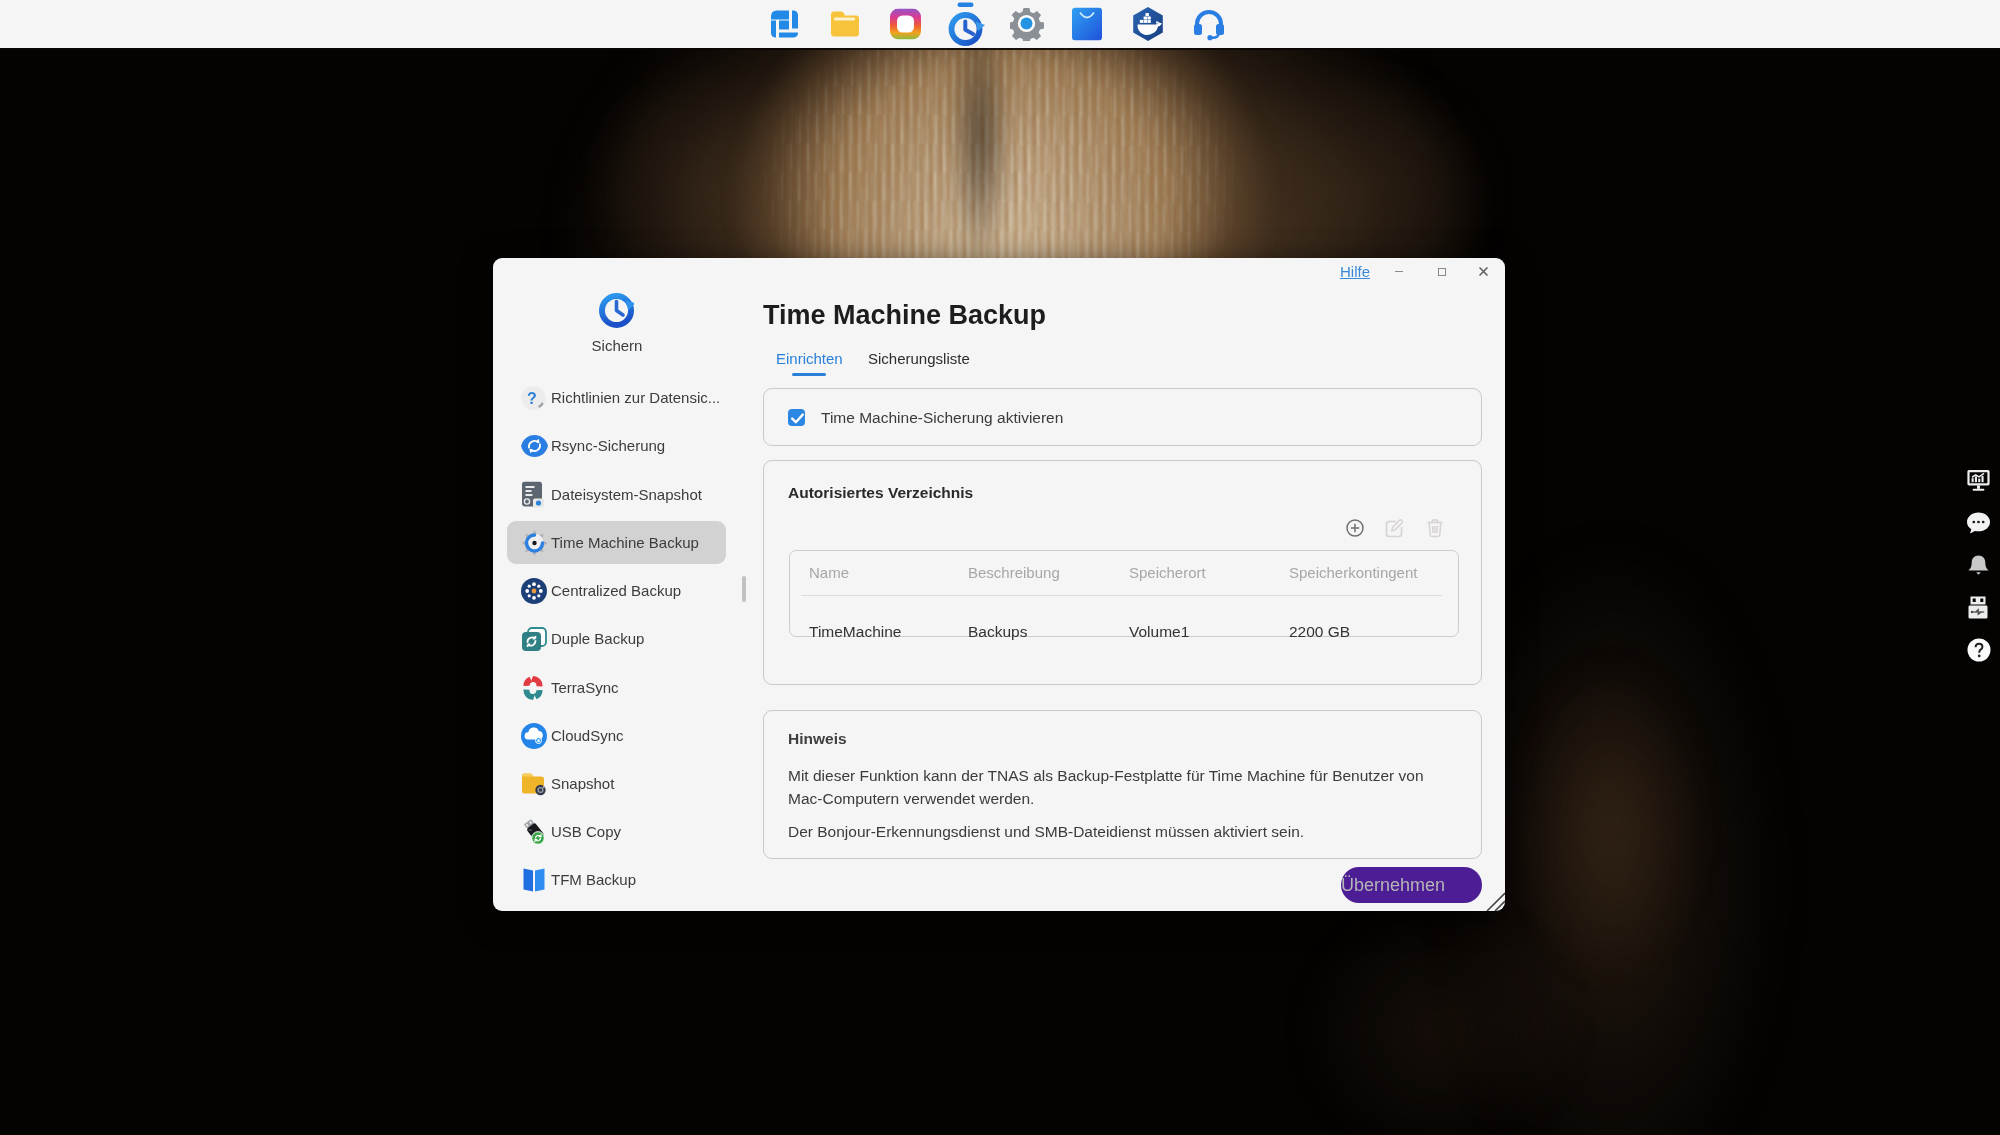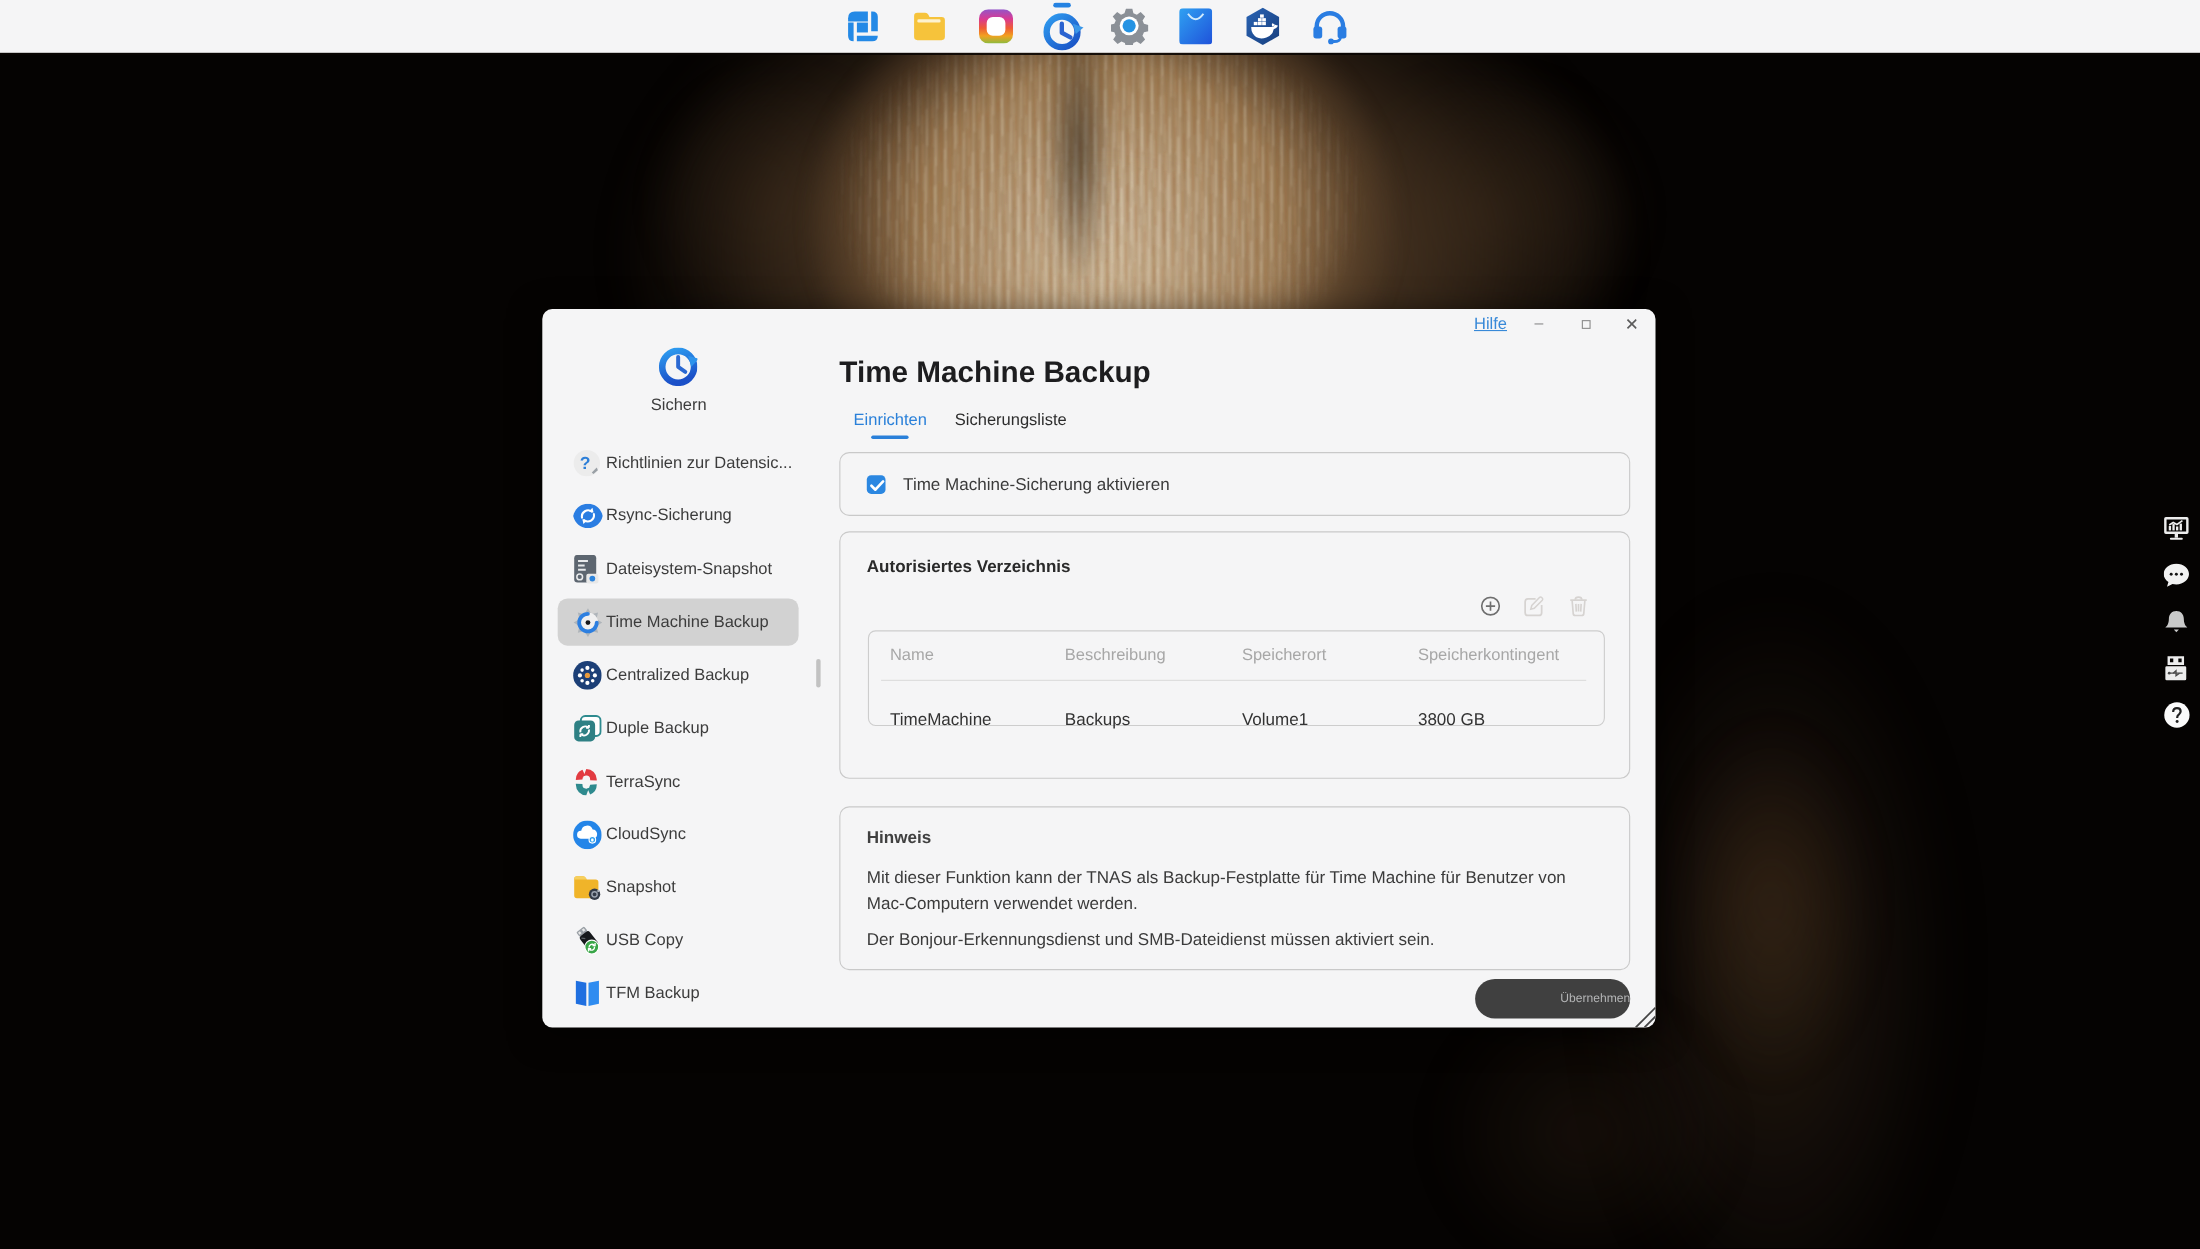--- a/index.html
+++ b/index.html
@@ -46,21 +46,21 @@
   
   #topbar { position:absolute; left:0; top:0; width:2000px; height:48px; background:#f5f5f6;
     box-shadow:0 2px 0 rgba(10,6,3,0.9); }
   #topbar svg { position:absolute; top:50%; transform:translateY(-50%); }
 
   
   .dockicon { position:absolute; left:1967px; }
 
   
   #win { position:absolute; left:493px; top:258px; width:1012px; height:653px;
-    background:#f5f5f6; border-radius:9px; box-shadow:0 6px 30px rgba(0,0,0,0.55);margin-top:23px; }
+    background:#f5f5f6; border-radius:9px; box-shadow:0 6px 30px rgba(0,0,0,0.55); }
   #hilfe { position:absolute; left:847px; top:5px; font-size:15px; color:#3889d8; text-decoration:underline; }
   .wctl { position:absolute; }
   #ctl-min { left:902px; top:12.5px; width:8px; height:1.6px; background:#8a8a8a; }
   #ctl-max { left:945px; top:10px; width:8px; height:8px; border:1.4px solid #8a8a8a; background:transparent; }
 
   
   #appicon { left:106px; top:35px; }
   #applabel { position:absolute; left:44px; top:79px; width:160px; text-align:center; font-size:15px; color:#3d3d3d; }
   .mrow { position:absolute; left:14px; width:219px; height:43px; }
   .mrow .ic { position:absolute; left:14px; top:50%; transform:translateY(-50%); }
@@ -84,22 +84,22 @@
   #b2title { position:absolute; left:24px; top:23px; font-size:15.5px; font-weight:bold; color:#2a2a2a; }
   #tbl { position:absolute; left:25px; top:89px; width:670px; height:87px; border:1px solid #cdcdcd; border-radius:7px; }
   .th { position:absolute; top:13px; font-size:15px; color:#a7a7a7; }
   .td { position:absolute; top:72px; font-size:15.5px; color:#333; }
   #thr { position:absolute; left:11px; right:16px; top:44px; height:1px; background:#dcdcdc; }
 
   #box3 { top:452px; height:149px; }
   #b3title { position:absolute; left:24px; top:19px; font-size:15.5px; font-weight:bold; color:#404040; }
   .para { position:absolute; left:24px; font-size:15.5px; color:#3b3b3b; line-height:22.5px; }
 
-  #btn { position:absolute; left:848px; top:609px; width:141px; height:36px; background:#404040; border-radius:18px;
-    text-align:right; line-height:36px; font-size:11px; color:#b4b5b6; }
+  #btn { position:absolute; left:848px; top:609px; width:141px; height:36px; background:#4c1d95; border-radius:18px;
+    text-align:left; line-height:36px; font-size:18px; color:#b4b5b6; }
   #resize { position:absolute; right:0px; bottom:0px; }
 </style>
 </head>
 <body>
 <div id="bg">
   <div class="earL"></div>
     <div class="earR"></div>
   <div class="furhalo"></div>
   <div class="furbright"></div>
   <div class="furpale"></div>
@@ -437,21 +437,21 @@
     </div>
     <div id="tbl">
       <div class="th" style="left:19px;">Name</div>
       <div class="th" style="left:178px;text-align:center;">Beschreibung</div>
       <div class="th" style="left:339px;">Speicherort</div>
       <div class="th" style="left:499px;">Speicherkontingent</div>
       <div id="thr"></div>
       <div class="td" style="left:19px;">TimeMachine</div>
       <div class="td" style="left:178px;">Backups</div>
       <div class="td" style="left:339px;text-align:right;">Volume1</div>
-      <div class="td" style="left:499px;">3800 GB</div>
+      <div class="td" style="left:499px;">2200 GB</div>
     </div>
   </div>
 
   <div class="gbox" id="box3">
     <div id="b3title">Hinweis</div>
     <div class="para" id="p1" style="top:54px;">Mit dieser Funktion kann der TNAS als Backup-Festplatte für Time Machine für Benutzer von<br>Mac-Computern verwendet werden.</div>
     <div class="para" id="p2" style="top:110px;">Der Bonjour-Erkennungsdienst und SMB-Dateidienst müssen aktiviert sein.</div>
   </div>
 
   <div id="btn">Übernehmen</div>

